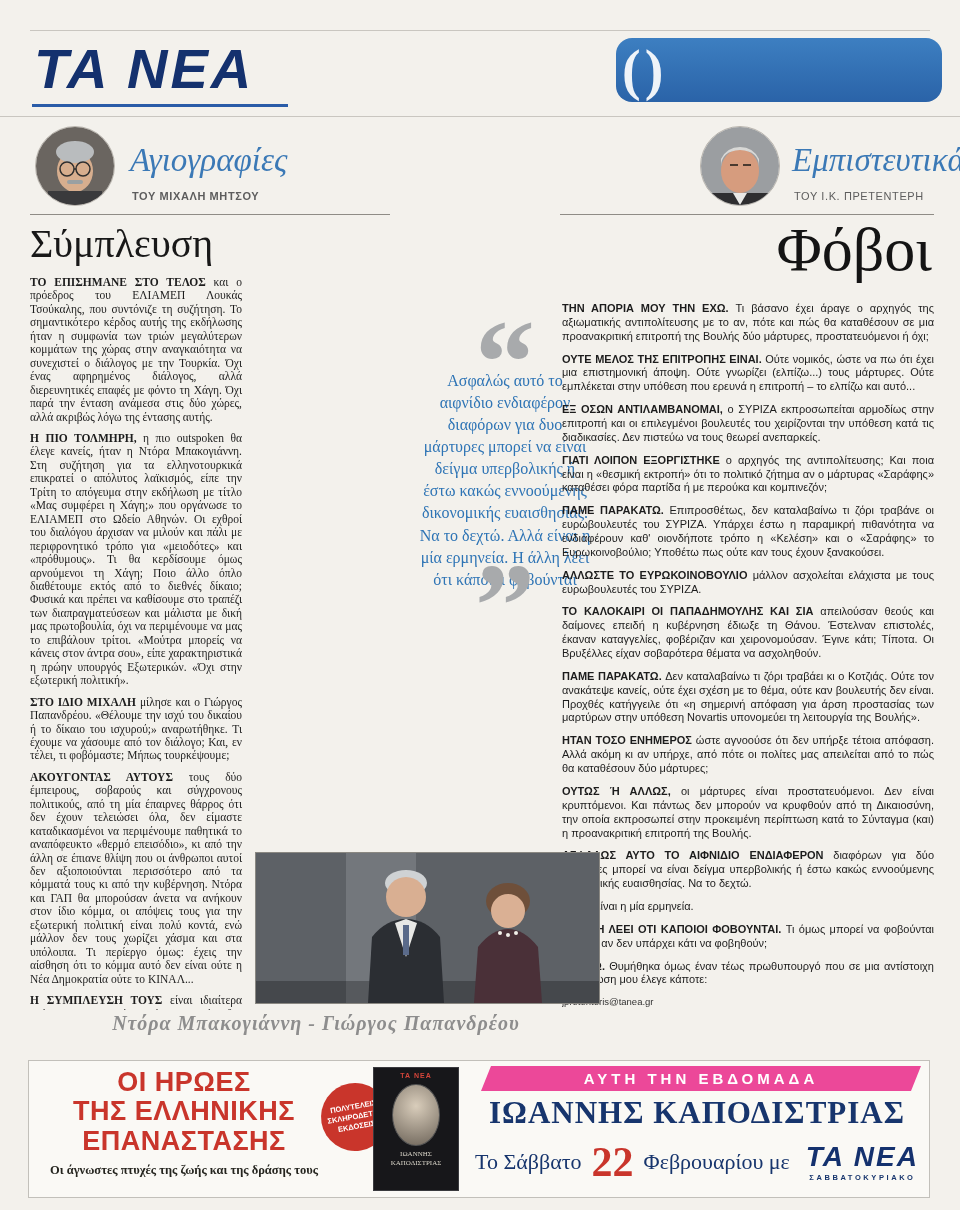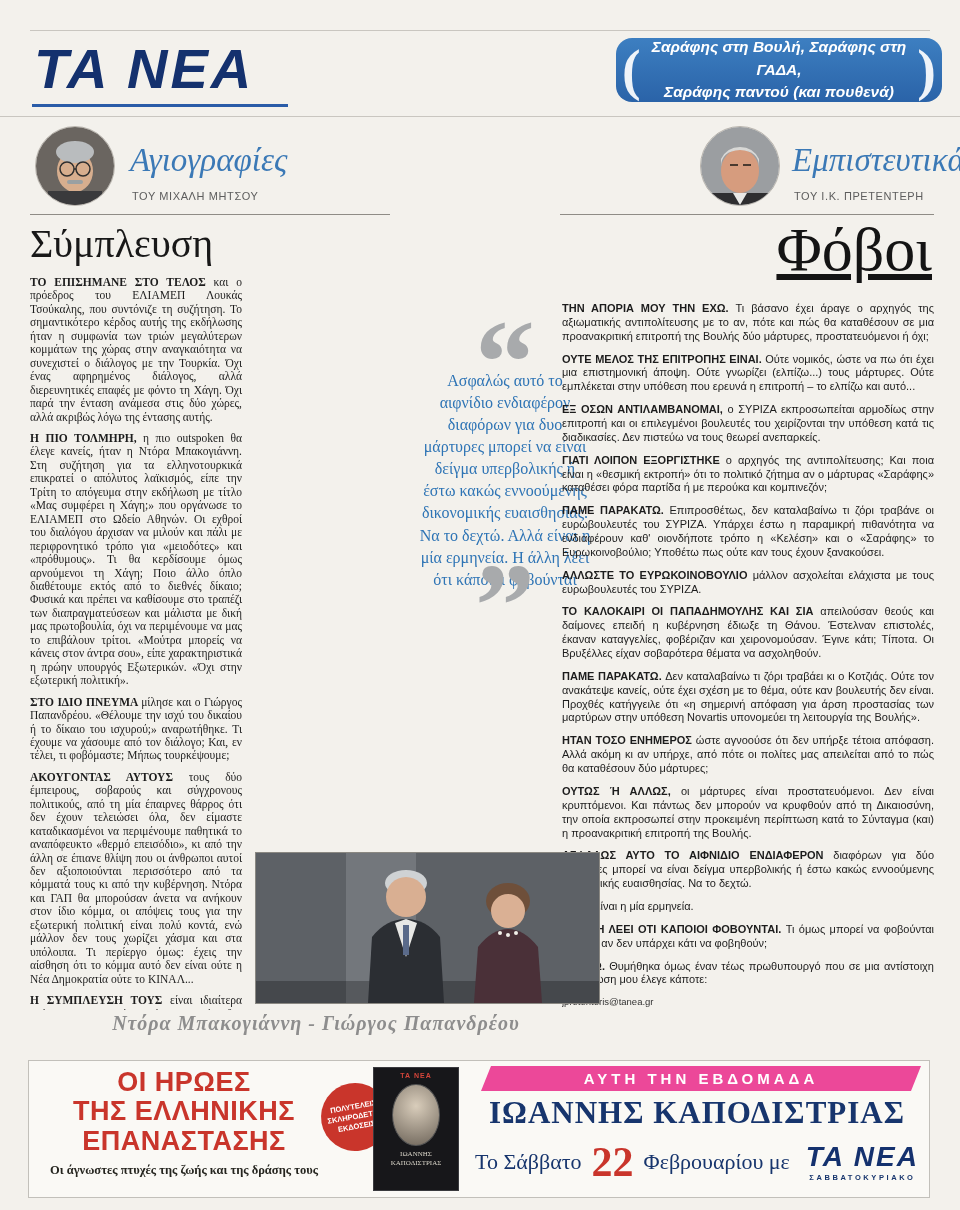--- a/index.html
+++ b/index.html
@@ -22,29 +22,29 @@
   
   .avatar{position:absolute;width:78px;height:78px;border-radius:50%;overflow:hidden;border:1px solid #b9b5ae;}
   .avatar svg{display:block;}
   .avatar-left{left:35px;top:126px;}
   .avatar-right{left:700px;top:126px;}
   .section-title{position:absolute;font-family:Liberation Serif, serif;font-style:italic;
                  font-size:33px;color:#3b79b6;}
   .section-title-left{left:130px;top:142px;}
   .section-title-right{left:792px;top:142px;}
   .byline{position:absolute;font-family:"Liberation Sans",sans-serif;font-size:11px;color:#5d5d5d;letter-spacing:.6px;}
-  .byline-left{left:132px;top:190px;}
+  .byline-left{left:132px;top:190px;font-weight:bold;}
   .byline-right{left:794px;top:190px;}
   .rule-left{left:30px;top:214px;width:360px;background:#8f8c86;}
   .rule-right{left:560px;top:214px;width:374px;background:#8f8c86;}
 
   
   .title-left{position:absolute;left:30px;top:220px;font-size:40px;color:#181818;font-weight:500;}
   .title-right{position:absolute;left:560px;top:214px;width:372px;text-align:right;
-               font-size:62px;color:#141414;font-weight:400;text-decoration:underline;}
+               font-size:62px;color:#141414;font-weight:400;}
 
   
   .body-left{position:absolute;left:30px;top:276px;width:360px;height:734px;overflow:hidden;
              font-size:11.5px;line-height:1.17;text-align:justify;color:#1d1d1d;}
   .body-left .float-spacer{float:right;width:140px;height:165px;margin:576px 0 0 8px;}
   .body-right{position:absolute;left:562px;top:302px;width:372px;height:712px;overflow:hidden;
               font-family:"Liberation Sans",sans-serif;font-size:11px;line-height:1.26;
               text-align:justify;color:#1c1c1c;}
   .para{margin:0 0 8px 0;}
   .body-right .para{margin:0 0 9px 0;}
@@ -107,24 +107,20 @@
 
 <div class="page">
 
   <div class="hairline" style="left:30px;top:30px;width:900px;"></div>
 
   <div class="masthead">ΤΑ ΝΕΑ</div>
   <div class="masthead-underline"></div>
 
   <div class="banner">
     <span class="paren">(</span>
-    <div class="banner-text">
-      <div>Σαράφης στη Βουλή, Σαράφης στη ΓΑΔΑ,</div>
-      <div>Σαράφης παντού (και πουθενά)</div>
-    </div>
     <span class="paren">)</span>
   </div>
 
   <div class="hairline" style="left:0;top:116px;width:960px;"></div>
 
   <div class="avatar avatar-left">
     <svg width="78" height="78" viewBox="0 0 78 78">
       <rect width="78" height="78" fill="#6a6560"></rect>
       <ellipse cx="39" cy="44" rx="18" ry="21" fill="#d7ae8e"></ellipse>
       <ellipse cx="39" cy="25" rx="19" ry="11" fill="#b9bcbe"></ellipse>
@@ -154,21 +150,21 @@
   <div class="byline byline-right">ΤΟΥ Ι.Κ. ΠΡΕΤΕΝΤΕΡΗ</div>
   <div class="hairline rule-right"></div>
 
   <h1 class="title-left" style="margin:0;">Σύμπλευση</h1>
   <h1 class="title-right" style="margin:0;">Φόβοι</h1>
 
   <div class="body-left" id="left-body">
     <div class="float-spacer"></div>
   <p class="para"><strong>ΤΟ ΕΠΙΣΗΜΑΝΕ ΣΤΟ ΤΕΛΟΣ </strong>και ο πρόεδρος του ΕΛΙΑΜΕΠ Λουκάς Τσούκαλης, που συντόνιζε τη συζήτηση. Το σημαντικότερο κέρδος αυτής της εκδήλωσης ήταν η συμφωνία των τριών μεγαλύτερων κομμάτων της χώρας στην αναγκαιότητα να συνεχιστεί ο διάλογος με την Τουρκία. Όχι ένας αφηρημένος διάλογος, αλλά διερευνητικές επαφές με φόντο τη Χάγη. Όχι παρά την ένταση ανάμεσα στις δύο χώρες, αλλά ακριβώς λόγω της έντασης αυτής.</p>
       <p class="para"><strong>Η ΠΙΟ ΤΟΛΜΗΡΗ, </strong>η πιο outspoken θα έλεγε κανείς, ήταν η Ντόρα Μπακογιάννη. Στη συζήτηση για τα ελληνοτουρκικά επικρατεί ο απόλυτος λαϊκισμός, είπε την Τρίτη το απόγευμα στην εκδήλωση με τίτλο «Μας συμφέρει η Χάγη;» που οργάνωσε το ΕΛΙΑΜΕΠ στο Ωδείο Αθηνών. Οι εχθροί του διαλόγου άρχισαν να μιλούν και πάλι με περιφρονητικό τρόπο για «μειοδότες» και «πρόθυμους». Τι θα κερδίσουμε όμως αρνούμενοι τη Χάγη; Ποιο άλλο όπλο διαθέτουμε εκτός από το διεθνές δίκαιο; Φυσικά και πρέπει να καθίσουμε στο τραπέζι των διαπραγματεύσεων και μάλιστα με δική μας πρωτοβουλία, όχι να περιμένουμε να μας το επιβάλουν τρίτοι. «Μούτρα μπορείς να κάνεις στον άντρα σου», είπε χαρακτηριστικά η πρώην υπουργός Εξωτερικών. «Όχι στην εξωτερική πολιτική».</p>
-      <p class="para"><strong>ΣΤΟ ΙΔΙΟ ΠΝΕΥΜΑ </strong>μίλησε και ο Γιώργος Παπανδρέου. «Θέλουμε την ισχύ του δικαίου ή το δίκαιο του ισχυρού;» αναρωτήθηκε. Τι έχουμε να χάσουμε από τον διάλογο; Και, εν τέλει, τι φοβόμαστε; Μήπως τουρκέψουμε;</p>
+      <p class="para"><strong>ΣΤΟ ΙΔΙΟ ΜΙΧΑΛΗ </strong>μίλησε και ο Γιώργος Παπανδρέου. «Θέλουμε την ισχύ του δικαίου ή το δίκαιο του ισχυρού;» αναρωτήθηκε. Τι έχουμε να χάσουμε από τον διάλογο; Και, εν τέλει, τι φοβόμαστε; Μήπως τουρκέψουμε;</p>
       <p class="para"><strong>ΑΚΟΥΓΟΝΤΑΣ ΑΥΤΟΥΣ </strong>τους δύο έμπειρους, σοβαρούς και σύγχρονους πολιτικούς, από τη μία έπαιρνες θάρρος ότι δεν έχουν τελειώσει όλα, δεν είμαστε καταδικασμένοι να περιμένουμε παθητικά το αναπόφευκτο «θερμό επεισόδιο», κι από την άλλη σε έπιανε θλίψη που οι άνθρωποι αυτοί δεν αξιοποιούνται περισσότερο από τα κόμματά τους κι από την κυβέρνηση. Ντόρα και ΓΑΠ θα μπορούσαν άνετα να ανήκουν στον ίδιο κόμμα, οι απόψεις τους για την εξωτερική πολιτική είναι πολύ κοντά, ενώ μάλλον δεν τους χωρίζει χάσμα και στα υπόλοιπα. Τι περίεργο όμως: έχεις την αίσθηση ότι το κόμμα αυτό δεν είναι ούτε η Νέα Δημοκρατία ούτε το ΚΙΝΑΛ...</p>
       <p class="para"><strong>Η ΣΥΜΠΛΕΥΣΗ ΤΟΥΣ </strong>είναι ιδιαίτερα χρήσιμη και σε κάτι ακόμη: στο ότι δεν αρκούνται να καταγγέλλουν τις παρανομίες της άλλης πλευράς, αλλά προσπαθούν να την καταλάβουν. Ο Παπανδρέου θυμήθηκε πως είχε πει στον Ισμαήλ Τζεμ ότι δεν θα αποστασιοποιούμασταν φυσικά από τα νησιά μας υπό απειλή κι εκείνος του είχε απαντήσει: «Εσείς μας φοβάστε; Μα εμείς φοβόμαστε εσάς!». Και η Μπακογιάννη επισήμανε ότι δεν έχουμε εκτιμήσει σωστά τα αποτελέσματα που είχε η απόπειρα πραξικοπήματος του 2016 στη γειτονική χώρα ούτε τον βαθμό στον οποίο αισθάνεται περικυκλωμένη. «Όσο καλύτερα γνωρίζουμε τους Τούρκους, τόσο ισχυρότεροι αισθανόμαστε με τα δικά μας επιχειρήματα», τόνισε. «Γι' αυτό είναι αναγκαίες οι διαρκείς επαφές».</p>
     </div>
 
   <div class="pullquote">
     <div class="quote-mark">“</div>
     <div class="quote-text">Ασφαλώς αυτό το αιφνίδιο ενδιαφέρον διαφόρων για δυο μάρτυρες μπορεί να είναι δείγμα υπερβολικής ή έστω κακώς εννοούμενης δικονομικής ευαισθησίας. Να το δεχτώ. Αλλά είναι η μία ερμηνεία. Η άλλη λέει ότι κάποιοι φοβούνται</div>
     <div class="quote-mark close">”</div>
   </div>
 

